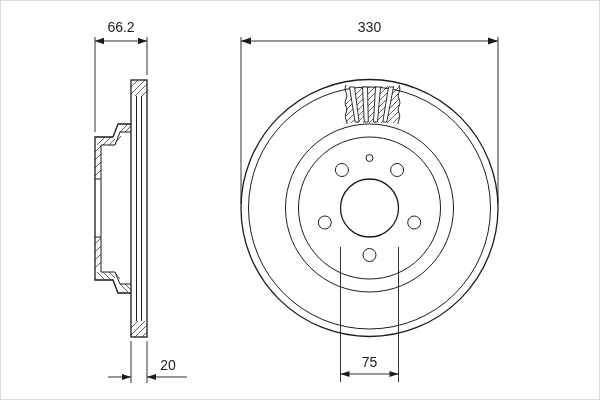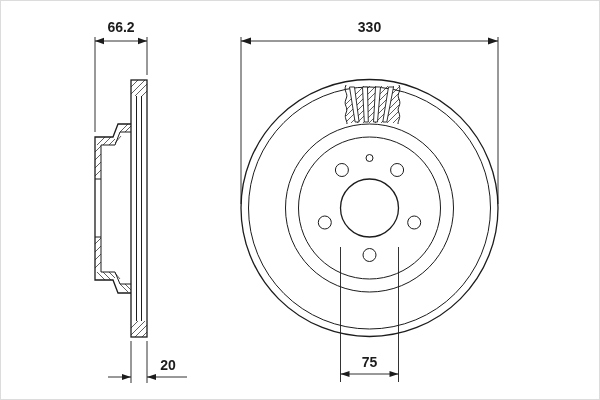--- a/index.html
+++ b/index.html
@@ -3,21 +3,20 @@
 <meta charset="utf-8">
 <style>
   html, body { margin: 0; padding: 0; background: #f4f4f4; }
   .canvas {
     width: 600px; height: 400px;
     background: #ffffff;
     border: 1px solid #dcdcdc;
     box-sizing: border-box;
     position: relative;
     font-family: "Liberation Sans", sans-serif;
-    font-weight: bold;
   }
   svg { display: block; }
   .dim-text {
     font-family: "Liberation Sans", sans-serif;
     font-size: 14px;
     fill: #1c1c1c;
     text-anchor: middle;
   }
   .thin  { stroke: #1c1c1c; stroke-width: 1;   fill: none; }
   .thick { stroke: #1c1c1c; stroke-width: 1.3; fill: none; }

